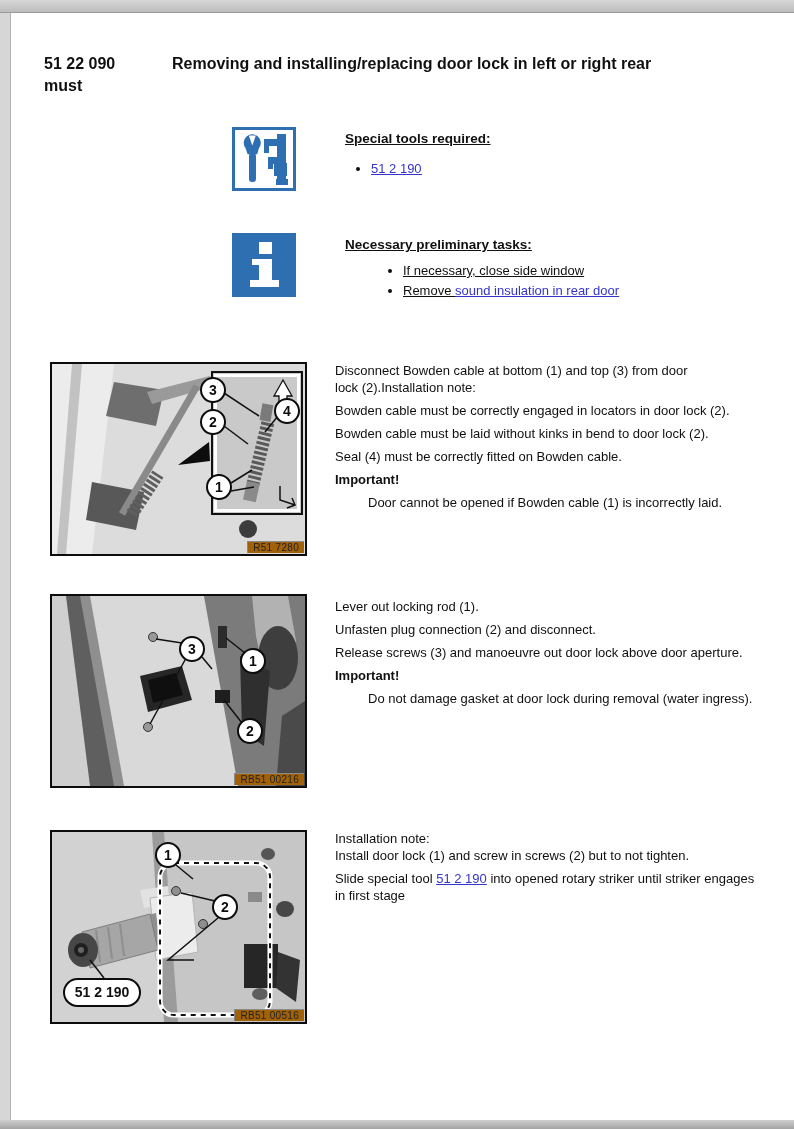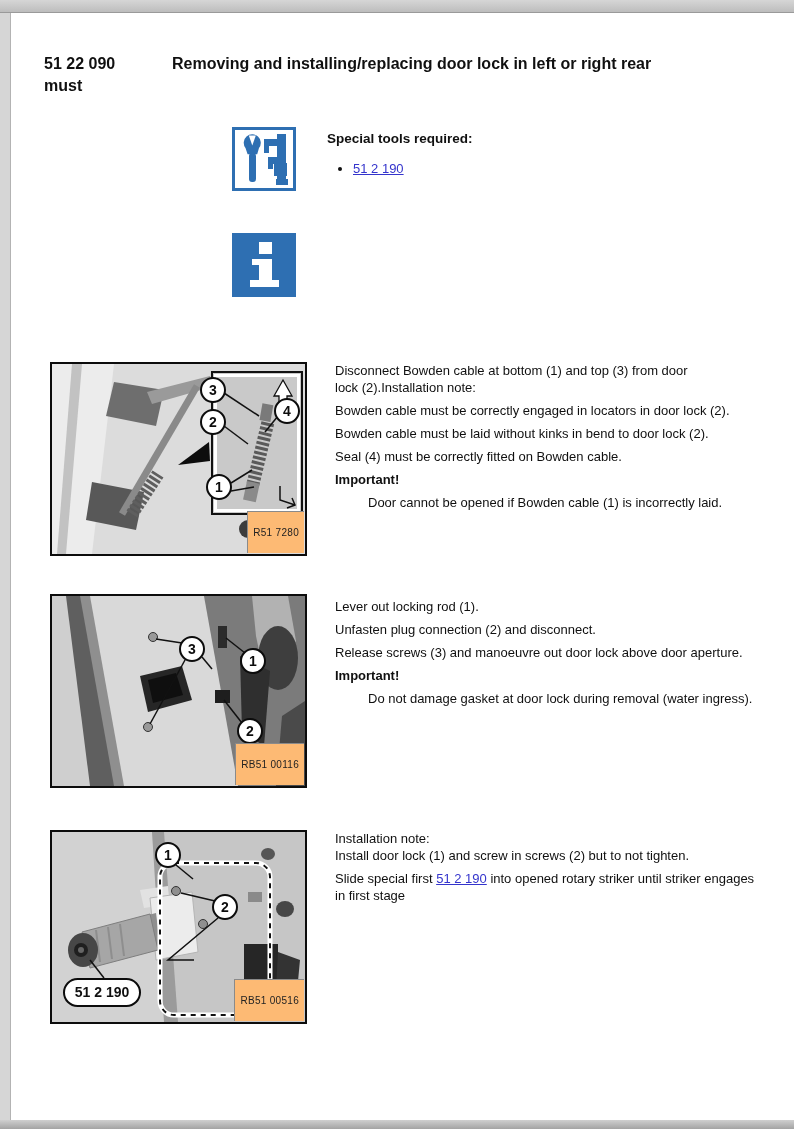--- a/index.html
+++ b/index.html
@@ -16,38 +16,38 @@
     background:linear-gradient(#cfcfcf,#a3a3a3); }
 
   
   .doc-header { position:absolute; left:44px; top:53px; width:712px;
     font-size:16px; font-weight:bold; line-height:22px; }
   .doc-header .code { display:inline-block; width:128px; }
 
   
   .note-row { position:absolute; left:232px; display:flex; }
   .icon-box { width:64px; height:64px; flex:0 0 64px; }
-  .note-body { margin-left:31px; padding-top:4px; width:430px; }
+  .note-body { margin-left:49px; padding-top:4px; width:430px;text-decoration:underline; }
   .note-heading { font-size:13.5px; font-weight:bold; }
   .note-list { list-style:disc outside; margin-top:13px; padding-left:26px; }
   .note-list li { font-size:13px; line-height:20px; }
   .note-list.deep { padding-left:58px; margin-top:9px; }
   a.doclink { color:#3434cc; text-decoration:underline; cursor:pointer; }
 
   
   .step { position:absolute; left:50px; display:flex; }
   .fig { position:relative; width:257px; height:194px; flex:0 0 257px;
     border:2px solid #0c0c0c; background:#dcdcdc; }
   .fig svg { display:block; }
   .callout { position:absolute; width:26px; height:26px; border-radius:50%;
     background:#fff; border:2px solid #0c0c0c; font-size:14px; font-weight:bold;
     text-align:center; line-height:22px; color:#0c0c0c; }
-  .figref { position:absolute; right:1px; bottom:1px; background:#fdba74;
+  .figref { position:absolute; right:1px; bottom:1px; background:#a16207;
     border-left:1px solid #8a8a8a; border-top:1px solid #8a8a8a;
-    font-size:10px; padding:15px 5px; color:#222; letter-spacing:.3px; }
+    font-size:10px; padding:0 5px; color:#222; letter-spacing:.3px; }
   .tool-pill { position:absolute; left:11px; top:146px; width:78px; height:29px;
     background:#fff; border:2px solid #0c0c0c; border-radius:15px;
     font-size:14px; font-weight:bold; text-align:center; line-height:25px; }
 
   .step-text { margin-left:28px; width:470px; font-size:13px; line-height:17px; }
   .step-text p { margin:0 0 6px 0; white-space:nowrap; }
   .step-text p.ml { white-space:pre; }
   .imp-label { font-weight:bold; margin-top:12px; }
   .imp-label.tight { margin-top:0; }
   .imp-text { padding-left:33px; white-space:nowrap; }
@@ -89,20 +89,27 @@
 
   <div class="note-row" style="top:233px;">
     <div class="icon-box">
       <svg width="64" height="64" viewBox="0 0 64 64">
         <rect width="64" height="64" fill="#2e6fb2"></rect>
         <rect x="27" y="9" width="13" height="12" fill="#ffffff"></rect>
         <rect x="20" y="26" width="8" height="6" fill="#ffffff"></rect>
         <rect x="27" y="26" width="13" height="26" fill="#ffffff"></rect>
         <rect x="18" y="47" width="29" height="7" fill="#ffffff"></rect>
       </svg>
+    </div>
+    <div class="note-body">
+      <div class="note-heading">Necessary preliminary tasks:</div>
+      <ul class="note-list deep">
+        <li>If necessary, close side window</li>
+        <li><span>Remove </span><a class="doclink">sound insulation in rear door</a></li>
+      </ul>
     </div>
   </div>
 
   <section class="step" style="top:362px;">
     <figure class="fig">
       <svg width="253" height="190" viewBox="0 0 253 190">
         <rect width="253" height="190" fill="#dcdcdc"></rect>
         <polygon points="0,0 62,0 40,190 0,190" fill="#ececec"></polygon>
         <polygon points="20,0 30,0 14,190 5,190" fill="#c2c2c2"></polygon>
         <polygon points="62,18 112,26 104,62 54,52" fill="#6e6e6e"></polygon>
@@ -163,21 +170,21 @@
         <rect x="163" y="94" width="15" height="13" fill="#1e1e1e"></rect>
         <line x1="130" y1="47" x2="104" y2="43" stroke="#111" stroke-width="1.5"></line>
         <line x1="133" y1="64" x2="98" y2="128" stroke="#111" stroke-width="1.5"></line>
         <line x1="150" y1="61" x2="160" y2="73" stroke="#111" stroke-width="1.5"></line>
         <line x1="193" y1="57" x2="174" y2="42" stroke="#111" stroke-width="1.5"></line>
         <line x1="190" y1="127" x2="172" y2="104" stroke="#111" stroke-width="1.5"></line>
       </svg>
       <div class="callout" style="left:127px; top:40px;">3</div>
       <div class="callout" style="left:188px; top:52px;">1</div>
       <div class="callout" style="left:185px; top:122px;">2</div>
-      <div class="figref">RB51 00116</div>
+      <div class="figref">RB51 00216</div>
     </figure>
     <div class="step-text" style="padding-top:4px;">
       <p>Lever out locking rod (1).</p>
       <p>Unfasten plug connection (2) and disconnect.</p>
       <p>Release screws (3) and manoeuvre out door lock above door aperture.</p>
       <p class="imp-label tight">Important!</p>
       <p class="imp-text">Do not damage gasket at door lock during removal (water ingress).</p>
     </div>
   </section>
 
@@ -213,21 +220,21 @@
         <line x1="52" y1="146" x2="38" y2="128" stroke="#111" stroke-width="1.5"></line>
       </svg>
       <div class="callout" style="left:103px; top:10px;">1</div>
       <div class="callout" style="left:160px; top:62px;">2</div>
       <div class="tool-pill">51 2 190</div>
       <div class="figref">RB51 00516</div>
     </figure>
     <div class="step-text">
       <p class="it" style="margin-bottom:0;">Installation note:</p>
       <p style="margin-bottom:6px;">Install door lock (1) and screw in screws (2) but to not tighten.</p>
-      <p class="ml"><span>Slide special first </span><a class="doclink">51 2 190</a><span> into opened rotary striker until striker engages
+      <p class="ml"><span>Slide special tool </span><a class="doclink">51 2 190</a><span> into opened rotary striker until striker engages
 in first stage</span></p>
     </div>
   </section>
 
   <div class="chrome-top"></div>
   <div class="chrome-left"></div>
   <div class="chrome-bottom"></div>
 </div>
 
 </body></html>

